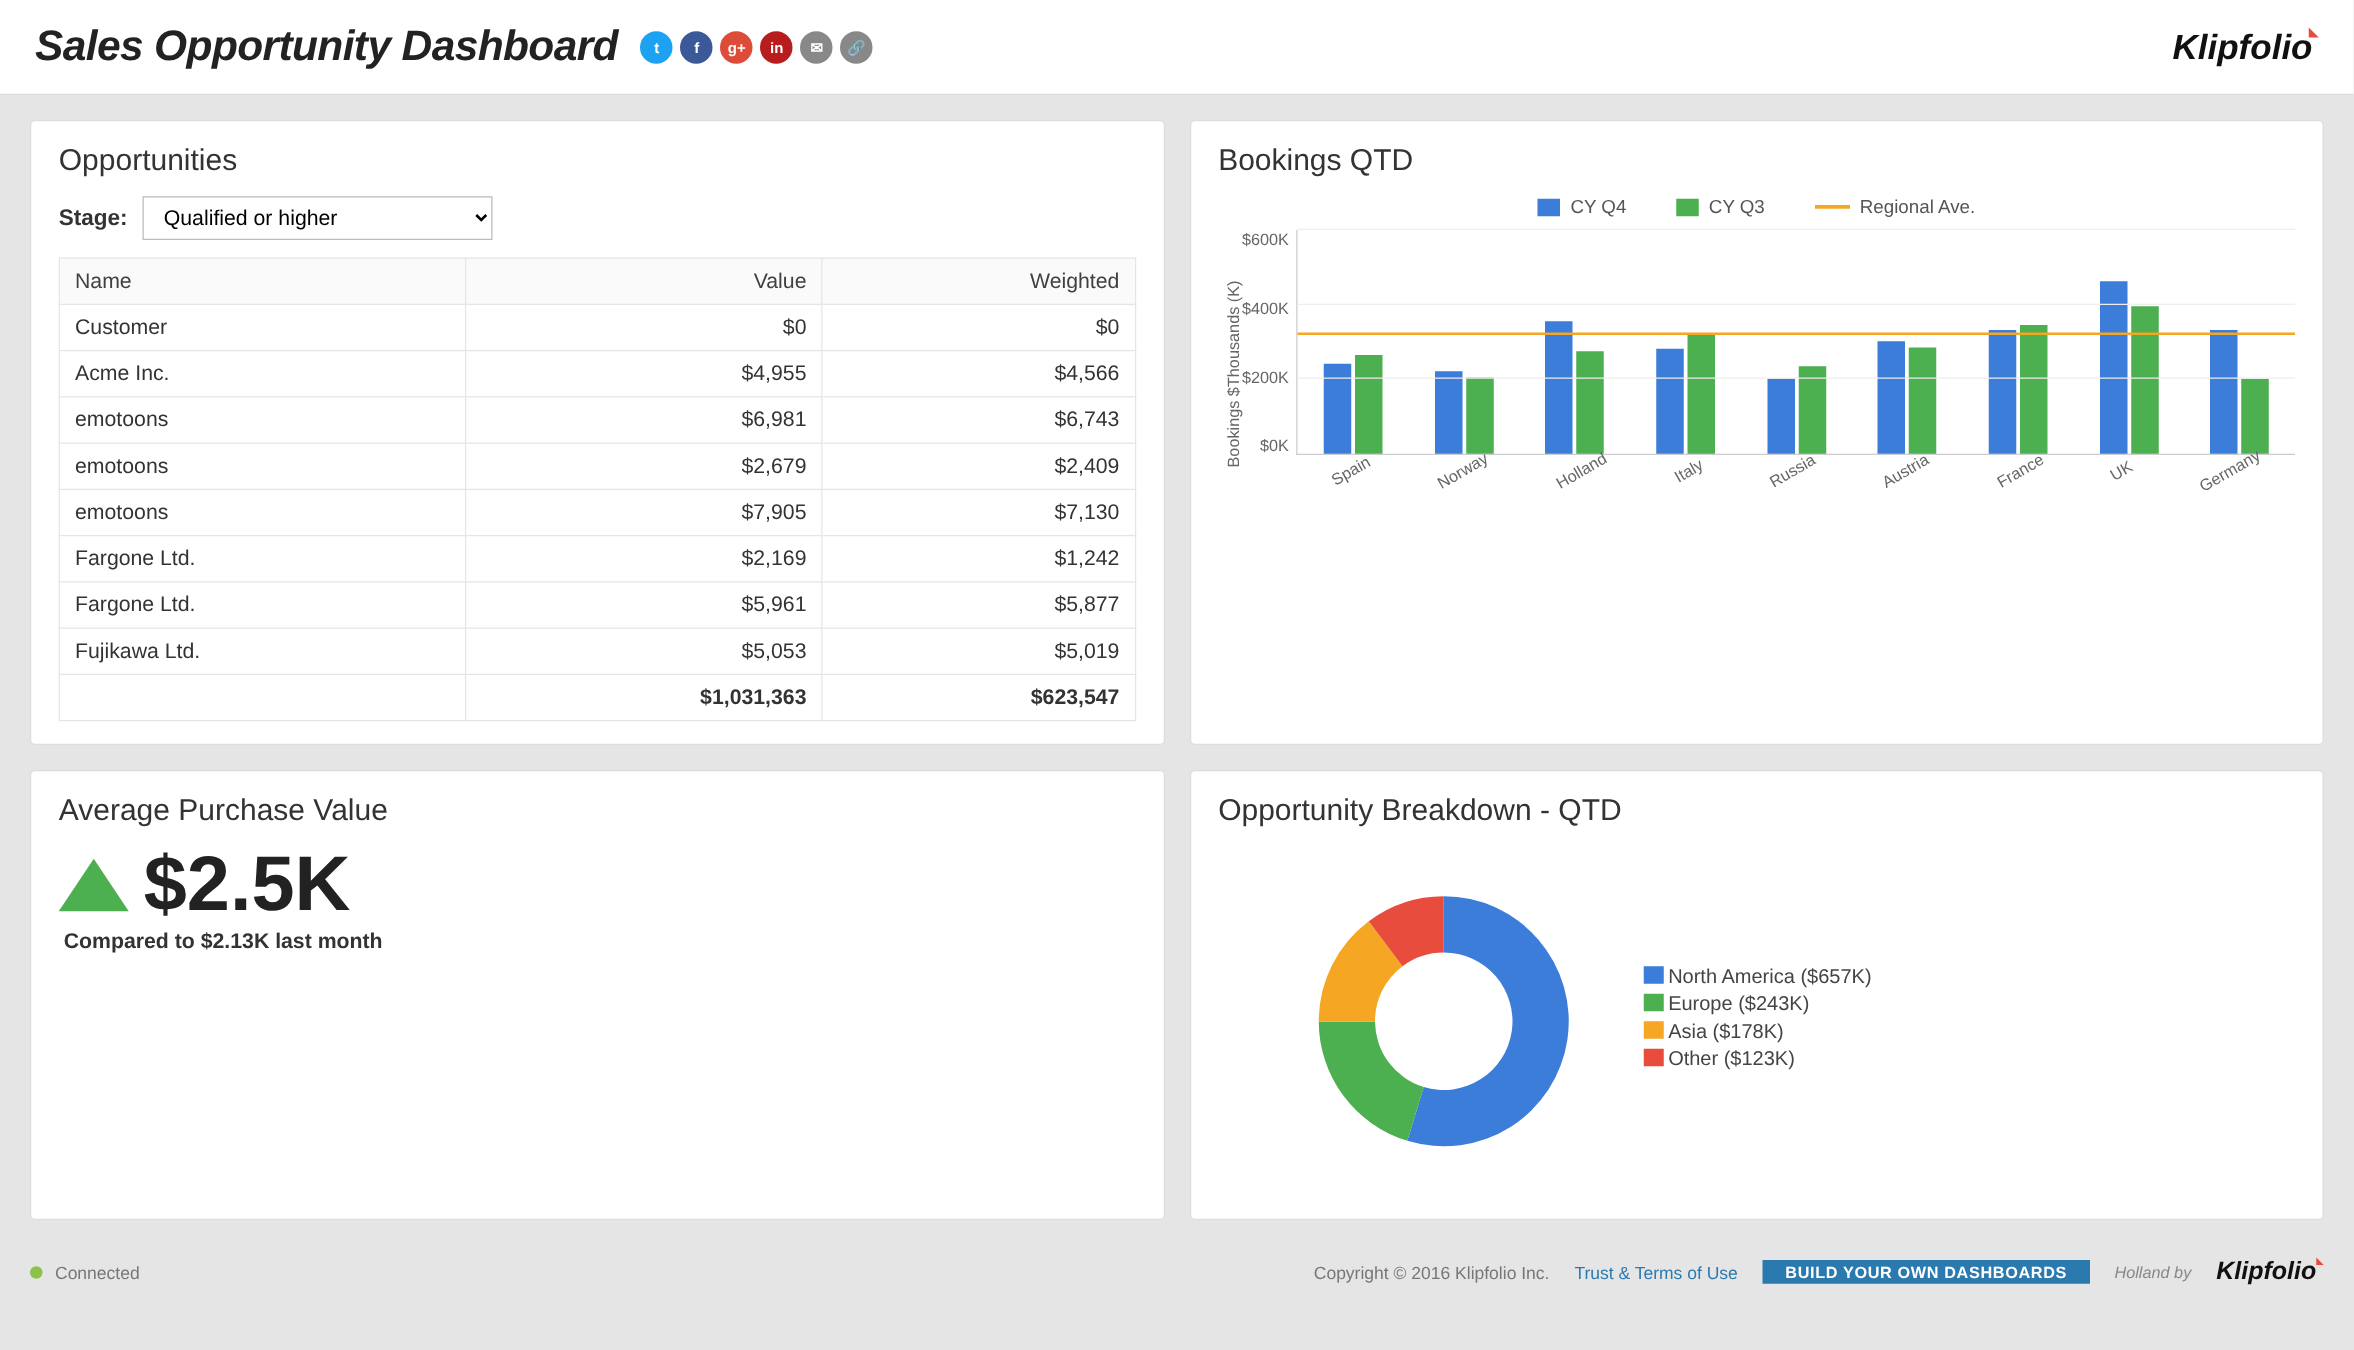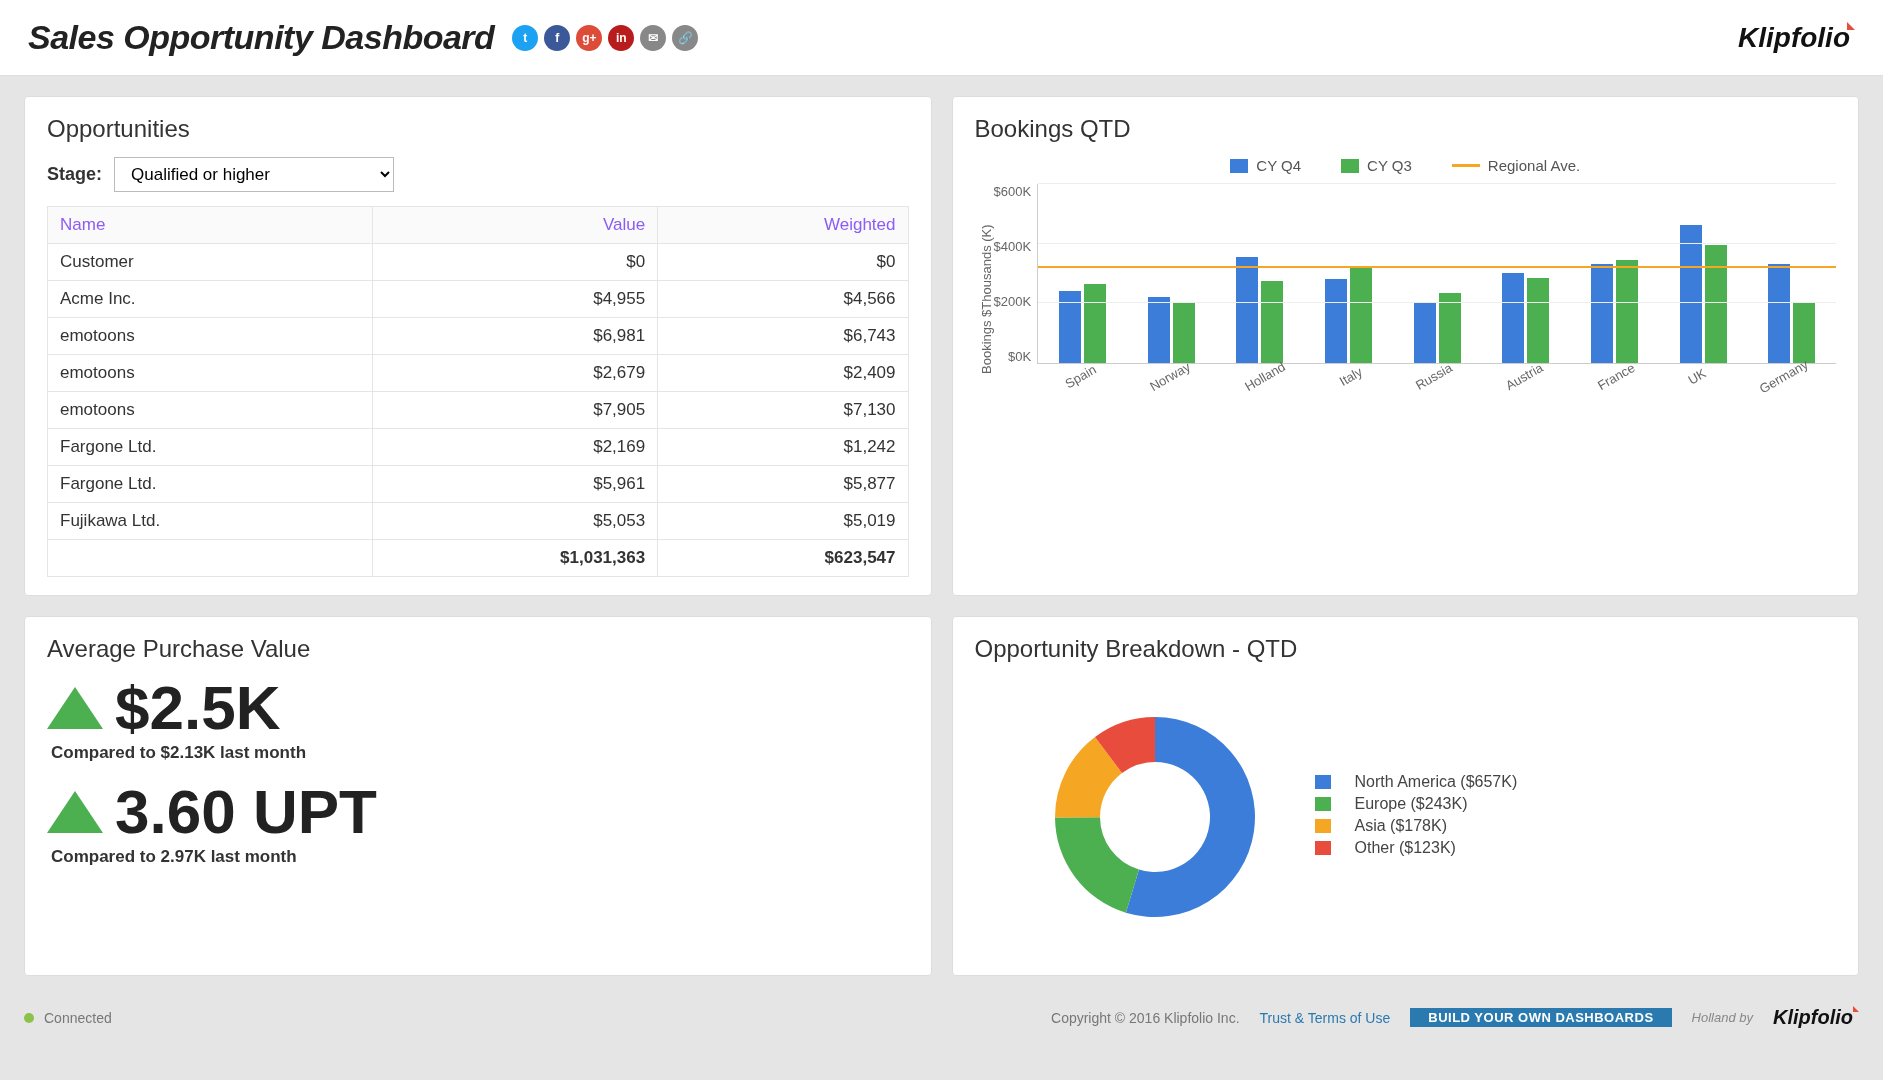--- a/index.html
+++ b/index.html
@@ -94,21 +94,21 @@
   width: 100%;
   border-collapse: collapse;
   font-size: 17px;
 }
 table.opps th, table.opps td {
   padding: 8px 12px;
   border: 1px solid #e5e5e5;
 }
 table.opps th {
   text-align: left;
-  color: #8b5cf6;
+  color: #404040;
   font-weight: 400;
   background: #fafafa;
 }
 table.opps th:nth-child(2), table.opps th:nth-child(3),
 table.opps td:nth-child(2), table.opps td:nth-child(3) {
   text-align: right;
 }
 table.opps tfoot td {
   font-weight: 700;
 }
@@ -220,21 +220,21 @@
 .donut-section {
   display: flex;
   align-items: center;
   gap: 40px;
   padding: 20px 60px;
 }
 .donut-legend {
   font-size: 16px;
   color: #444;
 }
-.donut-legend div { display: flex; align-items: center; gap: 24px; margin-bottom: 4px; }
+.donut-legend div { display: flex; align-items: flex-start; gap: 4px; margin-bottom: 4px; }
 .swatch { width: 16px; height: 14px; }
 
 .footer {
   display: flex;
   align-items: center;
   padding: 10px 24px 20px;
   font-size: 14px;
   color: #777;
 }
 .status-dot {
@@ -449,27 +449,20 @@
   </div>
 
   <div class="card">
     <h2>Average Purchase Value</h2>
     <div class="metric-block">
       <div class="metric-row">
         <div class="up-triangle"></div>
         <div class="metric-value">$2.5K</div>
       </div>
       <div class="metric-sub">Compared to $2.13K last month</div>
-    </div>
-    <div class="metric-block">
-      <div class="metric-row">
-        <div class="up-triangle"></div>
-        <div class="metric-value">3.60 UPT</div>
-      </div>
-      <div class="metric-sub">Compared to 2.97K last month</div>
     </div>
   </div>
 
   <div class="card">
     <h2>Opportunity Breakdown - QTD</h2>
     <div class="donut-section">
       <svg id="donut-svg" width="240" height="240" viewBox="0 0 240 240">
           <path d="M 120 20 A 100 100 0 1 1 90.8698570797012 215.66313173549656 L 103.97842139383566 172.6147224545231 A 55 55 0 1 0 120 65 Z" fill="#3b7dd8"></path>
           <path d="M 90.8698570797012 215.66313173549656 A 100 100 0 0 1 20.000769778356087 120.39237109814566 L 65.00042337809586 120.2158041039801 A 55 55 0 0 0 103.97842139383566 172.6147224545231 Z" fill="#4caf50"></path>
           <path d="M 20.000769778356087 120.39237109814566 A 100 100 0 0 1 60.00086853826665 39.99934860366673 L 87.00047769604666 75.9996417320167 A 55 55 0 0 0 65.00042337809586 120.2158041039801 Z" fill="#f5a623"></path>

